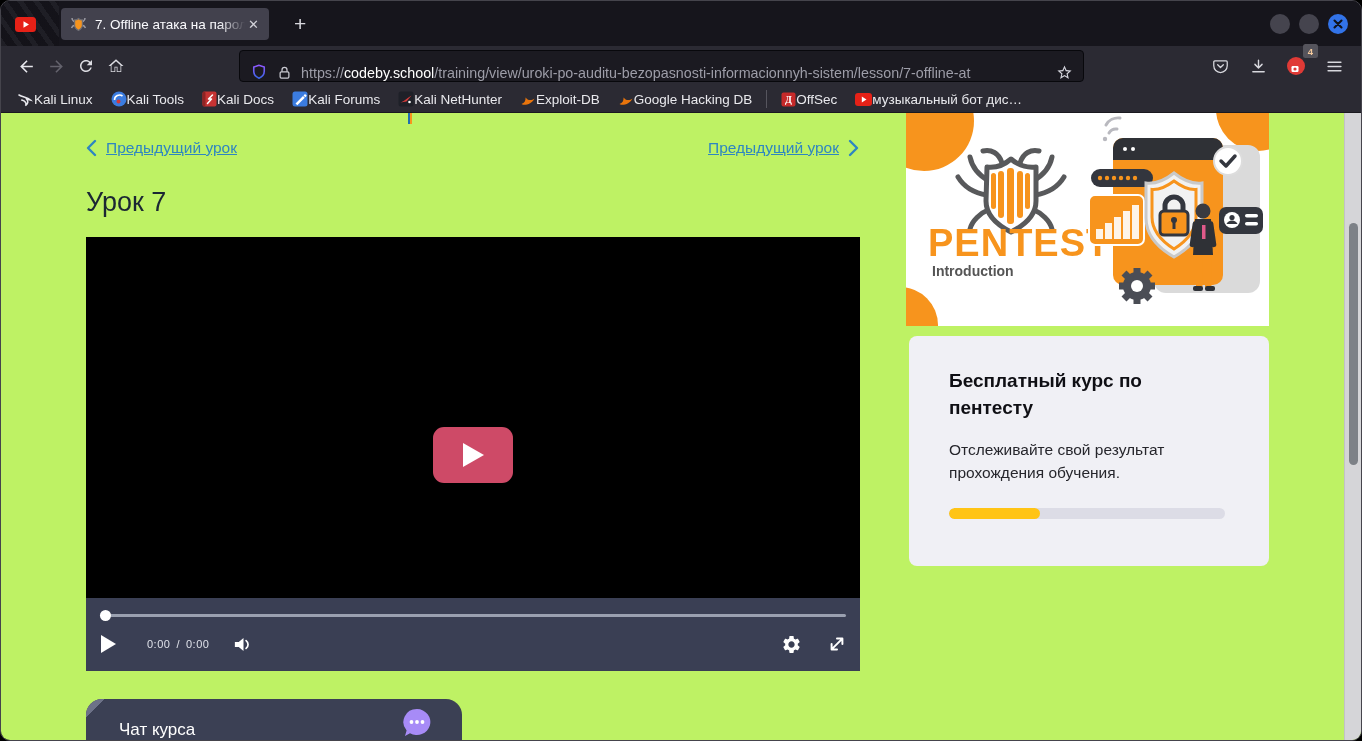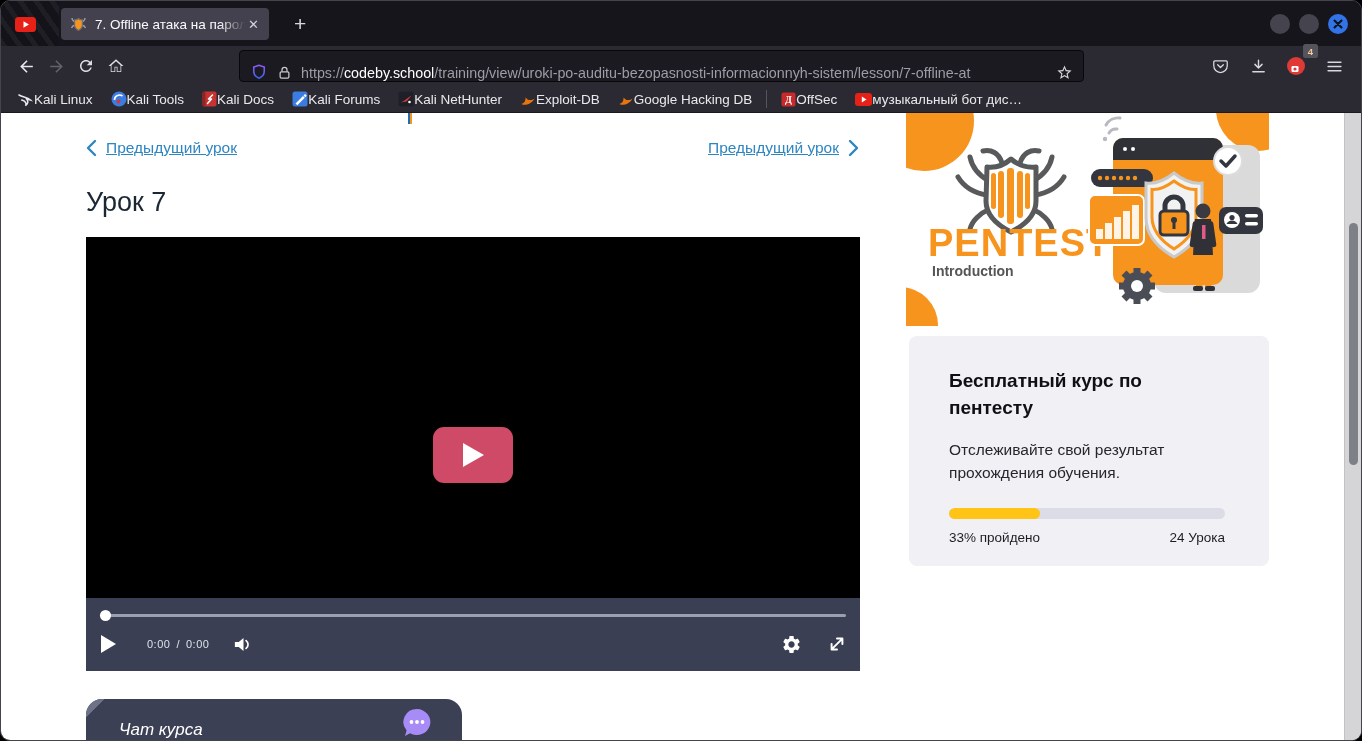--- a/index.html
+++ b/index.html
@@ -25,39 +25,39 @@
   .url-text::after{content:"";position:absolute;right:0;top:0;bottom:0;width:34px;background:linear-gradient(to right,rgba(27,26,33,0),#1b1a21);}
   .url-domain{color:#ffffff;}
   .right-tools{margin-left:auto;display:flex;align-items:center;gap:8px;margin-right:2px;}
   .ext-wrap{position:relative;}
   .ext-badge{position:absolute;top:-7px;right:-7px;min-width:15px;height:14px;background:#55545c;border-radius:2.5px;color:#f4c99c;font-size:9.5px;font-weight:700;display:flex;align-items:center;justify-content:center;padding:0 2px;}
   
   .bookmarksbar{height:27px;background:#2b2a33;border-bottom:1px solid #1a191f;display:flex;align-items:center;padding-left:8px;flex:0 0 auto;}
   .bm{display:flex;align-items:center;gap:0;padding:0 9px;height:22px;border-radius:3px;color:#e9e9ed;font-size:13.5px;white-space:nowrap;}
   .bm-sep{width:1px;height:18px;background:#56555e;margin:0 5px;}
   
-  .page{position:relative;flex:1;background:#ffffff;overflow:hidden;}
+  .page{position:relative;flex:1;background:#bef264;overflow:hidden;}
   .logo-tick{position:absolute;left:407px;top:0;width:4px;height:11px;background:linear-gradient(to right,#1f6fb0 50%,#f7941d 50%);}
   .lesson-nav{position:absolute;left:85px;right:502px;top:26px;display:flex;justify-content:space-between;align-items:center;}
   .nav-link{display:flex;align-items:center;gap:9px;color:#2e86c1;font-size:15.5px;}
   .nav-link span{text-decoration:underline;cursor:pointer;}
   .lesson-title{position:absolute;left:85px;top:74px;font-size:27px;font-weight:500;color:#1b2733;}
   .video{position:absolute;left:85px;top:124px;width:774px;height:434px;}
   .screen{position:relative;width:774px;height:361px;background:#000;}
   .big-play{position:absolute;left:347px;top:190px;width:80px;height:56px;background:#ce4a67;border-radius:11px;display:flex;align-items:center;justify-content:center;}
   .controls{width:774px;height:73px;background:#3a3f54;padding:0 14px;}
   .track-row{position:relative;padding-top:16px;height:26px;}
   .track-line{height:3px;background:#9aa0b0;border-radius:2px;}
   .track-knob{position:absolute;left:0;top:12px;width:11px;height:11px;border-radius:50%;background:#fff;}
   .buttons-row{display:flex;align-items:center;height:40px;}
   .time{margin-left:30px;color:#dfe2ea;font-size:11px;letter-spacing:.5px;display:flex;gap:6px;}
   .ctrl-right{margin-left:auto;display:flex;align-items:center;gap:26px;}
   .chat{position:absolute;left:85px;top:586px;width:376px;height:70px;background:#3b4054;border-radius:16px 16px 0 0;}
   .chat::before{content:"";position:absolute;left:0;top:0;width:36px;height:36px;border-top-left-radius:16px;background:linear-gradient(135deg,#6d7288 0 13px,transparent 13px);}
-  .chat-title{position:absolute;left:33px;top:21px;color:#fff;font-size:17px;font-style:italic;}
+  .chat-title{position:absolute;left:33px;top:21px;color:#fff;font-size:17px;}
   .chat-bubble{position:absolute;right:28px;top:7px;}
   .banner{position:absolute;left:905px;top:0;width:363px;height:213px;}
   .course-card{position:absolute;left:908px;top:223px;width:360px;height:230px;background:#f0f0f5;border-radius:8px;padding:32px 44px 0 40px;}
   .card-title{font-size:19px;font-weight:700;color:#0f0f14;line-height:1.4;}
   .card-desc{margin-top:17px;font-size:15.5px;color:#26262c;line-height:1.5;width:280px;}
   .pbar{margin-top:23px;width:276px;height:11px;background:#dcdce6;border-radius:6px;overflow:hidden;}
   .pfill{height:100%;background:#ffc415;border-radius:6px;}
   .plabels{margin-top:11px;width:276px;display:flex;justify-content:space-between;font-size:13.5px;color:#1d1d22;}
   .scrollbar{position:absolute;right:0;top:0;bottom:0;width:17px;background:#d5d5d8;border-left:1px solid #c2c2c6;}
   .scroll-thumb{position:absolute;left:4px;top:110px;width:9px;height:242px;border-radius:5px;background:#7d8187;}
@@ -386,23 +386,19 @@
         </g>
       </g>
     </svg>
 
     <div class="course-card">
       <div class="card-title">Бесплатный курс по пентесту</div>
       <div class="card-desc">Отслеживайте свой результат прохождения обучения.</div>
       <div class="pbar">
         <div class="pfill" style="width: 33%;"></div>
       </div>
-      <div class="plabels">
-        <span>33% пройдено</span>
-        <span>24 Урока</span>
-      </div>
     </div>
 
     <div class="scrollbar">
       <div class="scroll-thumb"></div>
     </div>
   </div>
 </div>
 
 </body></html>

